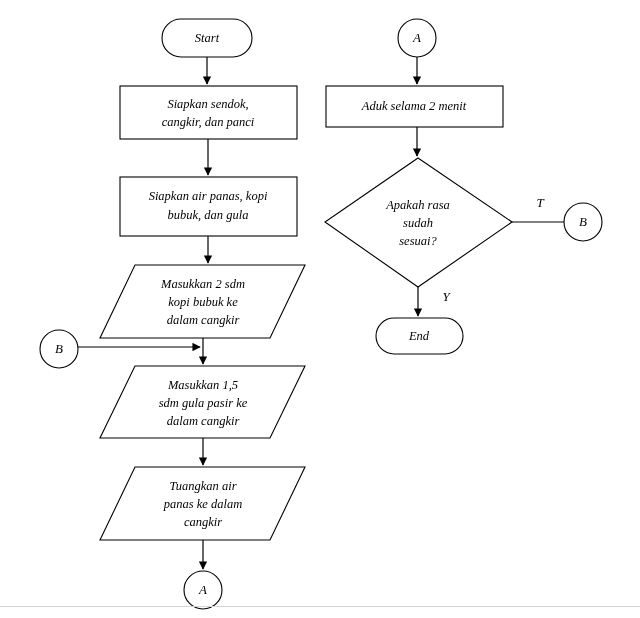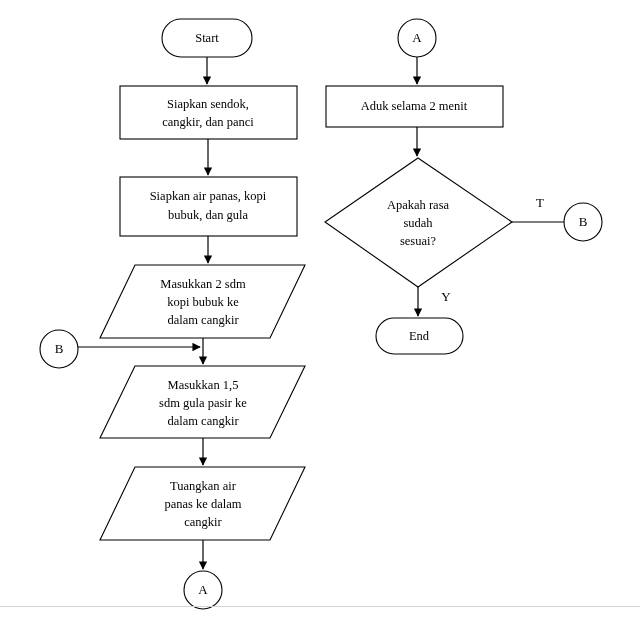--- a/index.html
+++ b/index.html
@@ -14,20 +14,21 @@
     position: relative;
     font-family: "Liberation Serif", "DejaVu Serif", serif;
     overflow: hidden;
   }
   #flowchart-root {
     position: absolute;
     left: 0;
     top: 0;
     width: 640px;
     height: 618px;
+    font-style: italic;
   }
   svg#flow-svg {
     display: block;
     width: 640px;
     height: 618px;
     background: #ffffff;
   }
   .shape-outline {
     fill: #ffffff;
     stroke: #000000;

